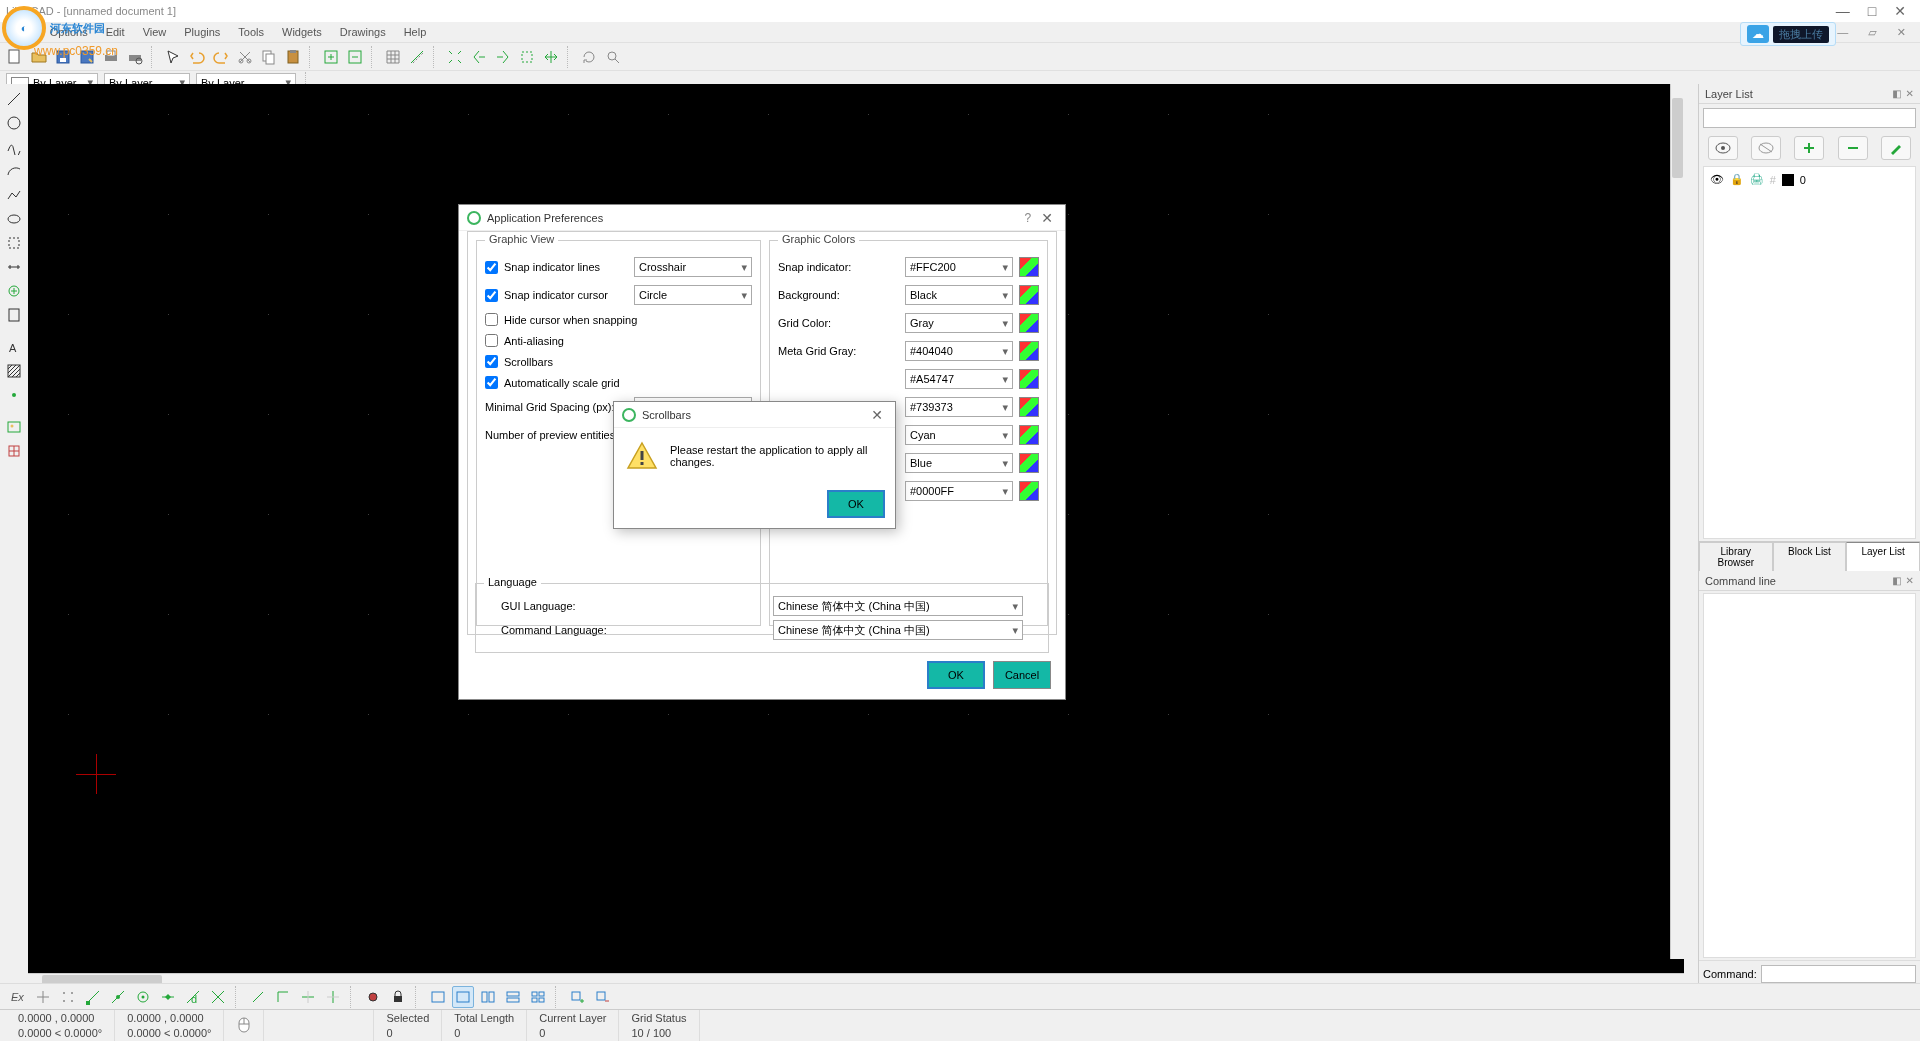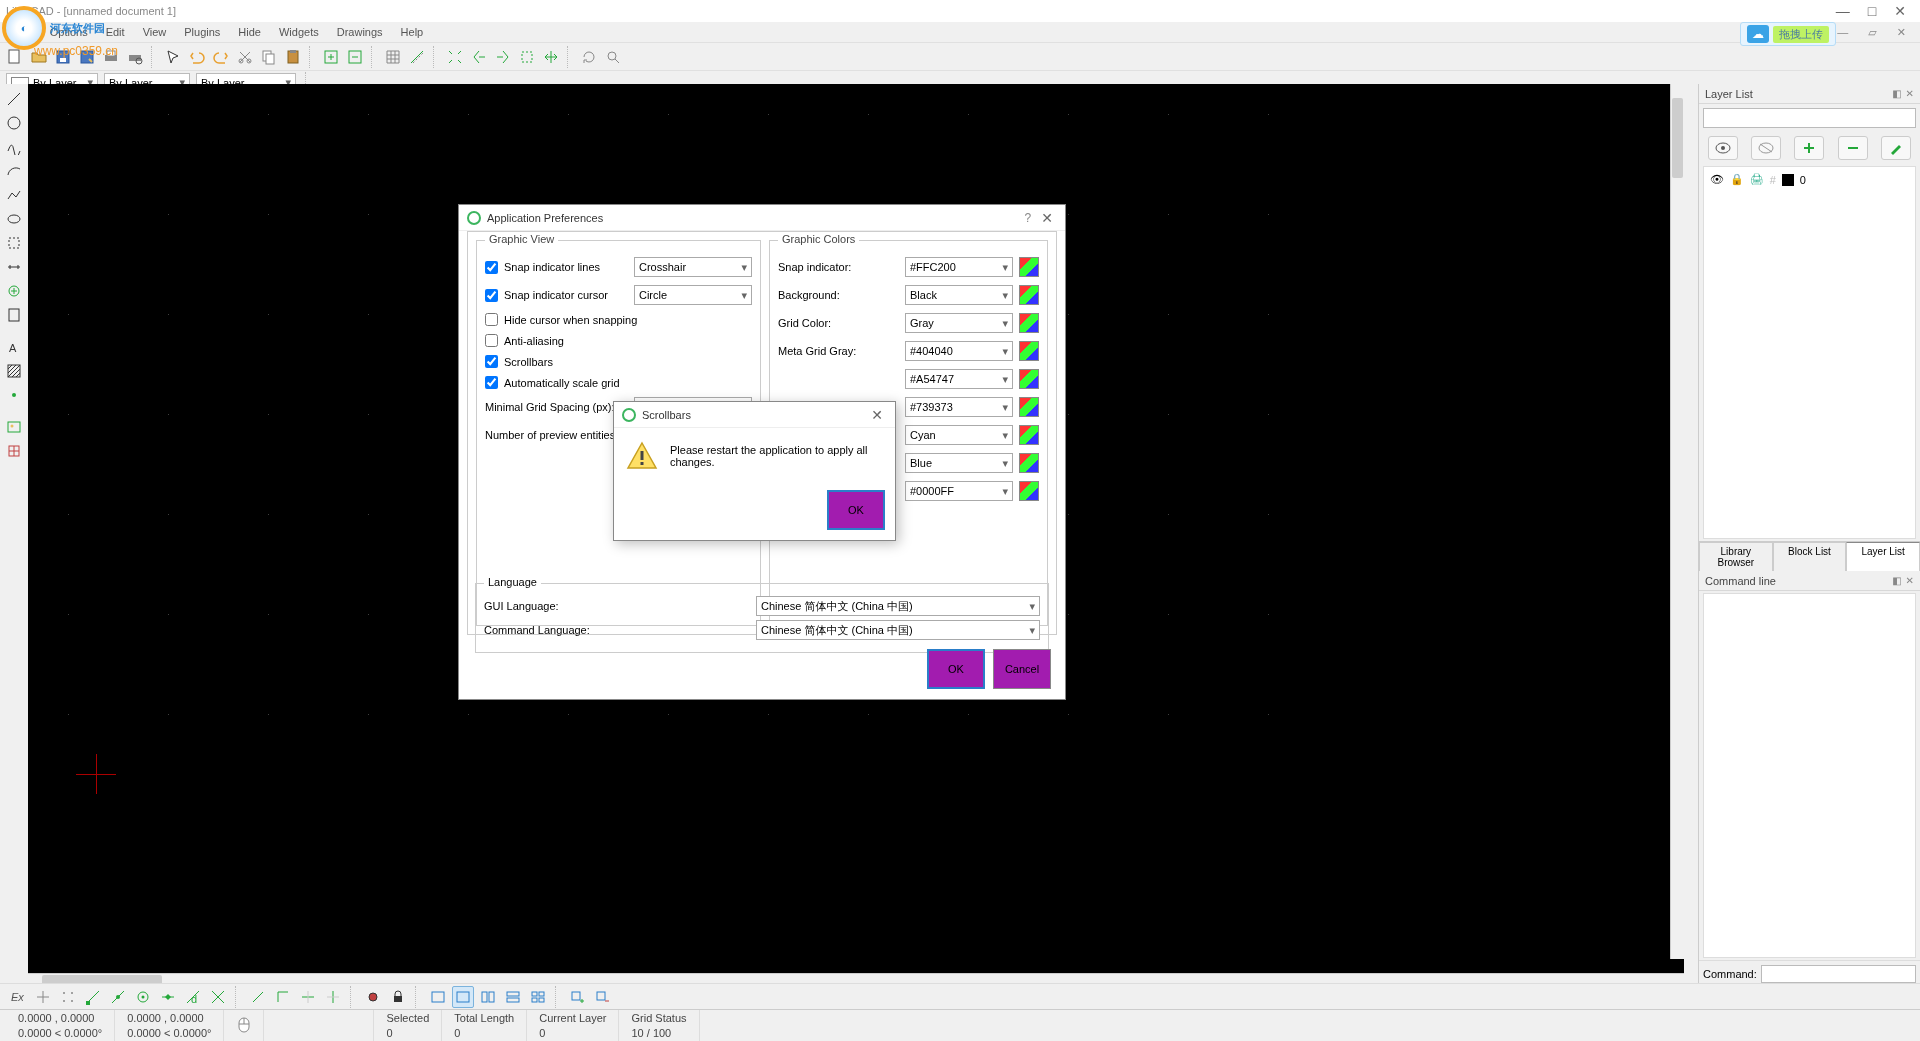--- a/index.html
+++ b/index.html
@@ -16,21 +16,21 @@
 .menubar span { padding: 2px 8px; cursor: pointer; }
 
 
 .watermark { position: absolute; top: 6px; left: 2px; font-size: 28px; font-weight: bold; color: #2a86d4; z-index: 5; display: flex; align-items: center; }
 .watermark .logo-ball { width: 44px; height: 44px; border-radius: 50%; border: 4px solid #f7a623; display: inline-flex; align-items: center; justify-content: center; margin-right: 4px; background: radial-gradient(circle, #fff 30%, #cde8ff 70%); }
 .watermark-url { position: absolute; top: 44px; left: 34px; color: #f09a2a; font-size: 12px; z-index: 5; }
 
 
 .cloud-badge { position: absolute; top: 22px; right: 84px; display: flex; align-items: center; gap: 4px; background: #e7f4fe; border: 1px solid #b5dcf7; border-radius: 3px; padding: 2px 6px; z-index: 6; }
 .cloud-badge .icon { width: 22px; height: 18px; background: #3aa3e6; border-radius: 3px; display: flex; align-items: center; justify-content: center; color: #fff; font-size: 12px; }
-.cloud-badge .txt { background: #bef264; padding: 1px 6px; border-radius: 2px; color: #4a7ba0; }
+.cloud-badge .txt { background: #0f172a; padding: 1px 6px; border-radius: 2px; color: #4a7ba0; }
 
 
 .toolbar-row { height: 28px; background: #f0f0f0; border-top: 1px solid #e0e0e0; display: flex; align-items: center; padding: 0 4px; gap: 2px; }
 .tb-btn { width: 22px; height: 22px; border: 1px solid transparent; border-radius: 2px; display: flex; align-items: center; justify-content: center; cursor: pointer; }
 .tb-btn svg { width: 16px; height: 16px; }
 .tb-sep { width: 6px; height: 22px; border-left: 1px dotted #bbb; margin: 0 3px; }
 
 
 .layer-row { height: 24px; background: #f0f0f0; border-top: 1px solid #e0e0e0; display: flex; align-items: center; padding: 0 6px; gap: 6px; }
 .combo { height: 20px; border: 1px solid #bbb; background: #fff; display: flex; align-items: center; padding: 0 4px; gap: 4px; cursor: pointer; }
@@ -98,25 +98,25 @@
 .gv-group { width: 286px; }
 .gc-group { width: 280px; }
 .row { display: flex; align-items: center; margin: 8px 0; gap: 6px; }
 .row label { flex: 1; }
 .row input[type=checkbox] { width: 13px; height: 13px; }
 .dd { border: 1px solid #aaa; height: 20px; min-width: 118px; padding: 0 4px; display: flex; align-items: center; background: #fff; cursor: pointer; }
 .dd .caret { margin-left: auto; color: #666; }
 .color-btn { width: 20px; height: 20px; border: 1px solid #888; background: linear-gradient(135deg,#f33 0 33%,#3f3 33% 66%,#33f 66% 100%); cursor: pointer; }
 .lang-group { position: absolute; bottom: 46px; left: 16px; right: 16px; border: 1px solid #ccc; padding: 8px; font-family: "NSimSun", monospace; }
 .lang-group .legend { position: absolute; top: -8px; left: 8px; background: #fff; padding: 0 4px; }
-.lang-row { display: flex; align-items: center; margin: 4px 0; gap: 12px; }
+.lang-row { display: flex; align-items: center; margin: 4px 17px; gap: 12px; }
 .lang-row label { width: 260px; }
 .lang-row .dd { flex: 1; }
 .dlg-btns { position: absolute; bottom: 10px; right: 14px; display: flex; gap: 8px; }
-.dlg-btn { min-width: 58px; height: 40px; border: 1px solid #888; background: #a21caf; cursor: pointer; display: flex; align-items: center; justify-content: center; }
+.dlg-btn { min-width: 58px; height: 28px; border: 1px solid #888; background: #14b8a6; cursor: pointer; display: flex; align-items: center; justify-content: center; }
 .dlg-btn.primary { border: 2px solid #2a7ec9; }
 
 .msg-dialog { top: 401px; left: 613px; width: 283px; z-index: 30; }
 .msg-body { padding: 12px; display: flex; align-items: center; gap: 12px; justify-content: center; }
 .warn-icon { width: 32px; height: 32px; display: flex; align-items: center; justify-content: center; }
 .warn-icon svg { width: 32px; height: 32px; }
 .msg-btns { display: flex; justify-content: flex-end; padding: 6px 10px 10px; }
 </style>
 </head>
 <body>
@@ -141,21 +141,21 @@
   <span class="icon">☁</span>
   <span class="txt">拖拽上传</span>
 </div>
 
 <div class="menubar">
   <span>File</span>
   <span>Options</span>
   <span>Edit</span>
   <span>View</span>
   <span>Plugins</span>
-  <span>Hide</span>
+  <span>Tools</span>
   <span>Widgets</span>
   <span>Drawings</span>
   <span>Help</span>
   <span style="flex:1"></span>
   <span style="color:#888">—</span>
   <span style="color:#888;padding:0 10px">▱</span>
   <span style="color:#888">✕</span>
 </div>
 
 <div class="toolbar-row">

